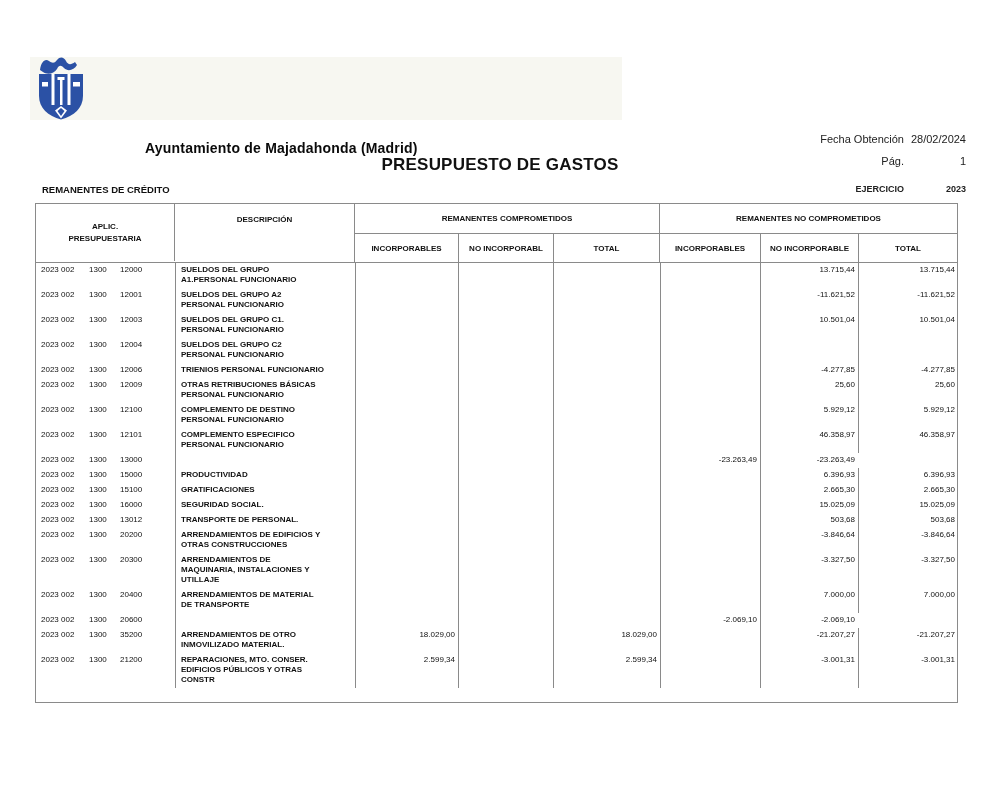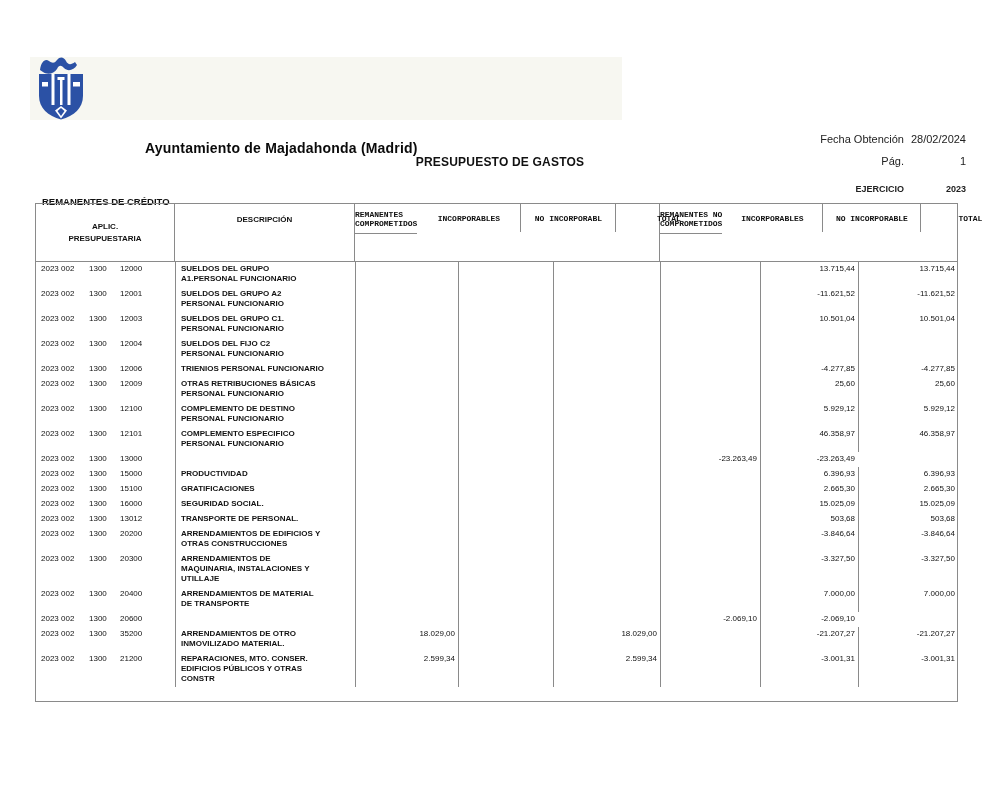--- a/index.html
+++ b/index.html
@@ -15,29 +15,29 @@
   .logo{position:absolute;left:36px;top:57px;width:50px;height:63px;}
   .org-title{position:absolute;left:115px;top:83px;font-size:14px;font-weight:bold;color:#0a0a0a;letter-spacing:.2px;}
 
   
   .meta-row{position:absolute;right:34px;width:250px;display:flex;font-size:11px;color:#222;}
   .meta-row .lbl{flex:1;text-align:right;}
   .meta-row .val{width:62px;text-align:right;}
   .meta-fecha{top:133px;}
   .meta-pag{top:155px;}
   .meta-ejercicio{top:184px;font-weight:bold;font-size:9px;}
-  .doc-title{position:absolute;left:0;right:0;top:155px;text-align:center;font-weight:bold;font-size:12px;letter-spacing:.2px;}
-  .report-label{position:absolute;left:42px;top:196px;font-weight:bold;font-size:9.5px;}
+  .doc-title{position:absolute;left:0;right:0;top:155px;text-align:center;font-weight:bold;font-size:17px;letter-spacing:.2px;}
+  .report-label{position:absolute;left:42px;top:184px;font-weight:bold;font-size:9.5px;}
 
   
   .table{position:absolute;left:35px;top:203px;width:923px;border:1px solid #8a8a8a;box-sizing:border-box;}
   .thead{display:grid;grid-template-columns:139px 180px 305px 297px;border-bottom:1px solid #8a8a8a;font-size:8px;font-weight:bold;}
   .th-aplic{border-right:1px solid #8a8a8a;display:flex;flex-direction:column;justify-content:center;align-items:center;height:57px;white-space:pre-line;text-align:center;line-height:12px;}
   .th-desc{border-right:1px solid #8a8a8a;display:flex;justify-content:center;align-items:flex-start;padding-top:11px;box-sizing:border-box;}
-  .group{display:flex;flex-direction:row;font-family:Liberation Mono, monospace;}
+  .group{display:flex;flex-direction:column;}
   .group.g1{border-right:1px solid #8a8a8a;}
   .group-label{height:29px;display:flex;align-items:center;justify-content:center;border-bottom:1px solid #8a8a8a;}
   .group-subs{display:grid;height:28px;}
   .g1 .group-subs{grid-template-columns:103px 95px 106px;}
   .g2 .group-subs{grid-template-columns:100px 98px 99px;}
   .sub{display:flex;align-items:center;justify-content:center;}
   .sub + .sub{border-left:1px solid #8a8a8a;}
 
   .tbody{padding-bottom:14px;font-size:8px;}
   .trow{display:grid;grid-template-columns:139px 180px 103px 95px 107px 100px 98px 100px;}
@@ -152,21 +152,21 @@
           <div class="td num"></div>
           <div class="td num">10.501,04</div>
           <div class="td num">10.501,04</div>
         </div>
         <div class="trow">
           <div class="td aplic">
             <span class="ap0">2023 002</span>
             <span class="ap1">1300</span>
             <span class="ap2">12004</span>
           </div>
-          <div class="td desc">SUELDOS DEL FIJO C2
+          <div class="td desc">SUELDOS DEL GRUPO C2
 PERSONAL FUNCIONARIO</div>
           <div class="td num"></div>
           <div class="td num"></div>
           <div class="td num"></div>
           <div class="td num"></div>
           <div class="td num"></div>
           <div class="td num"></div>
         </div>
         <div class="trow">
           <div class="td aplic">

